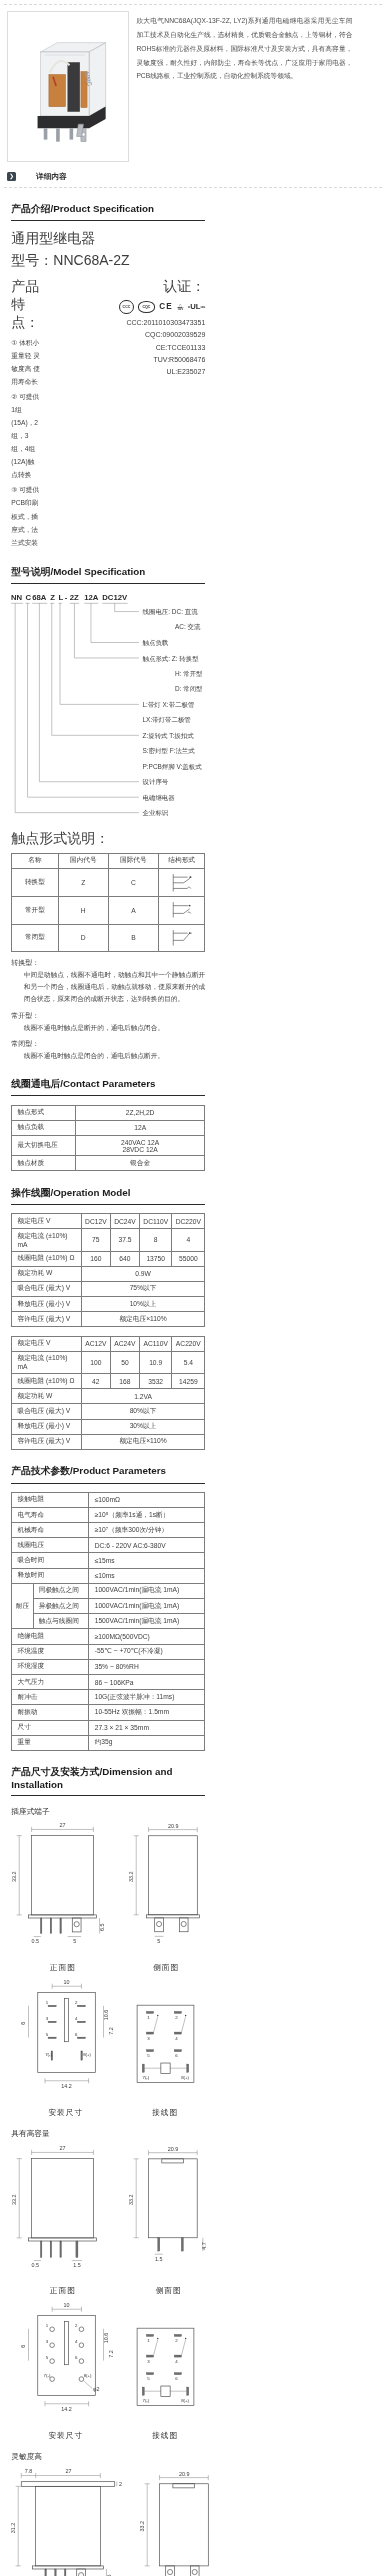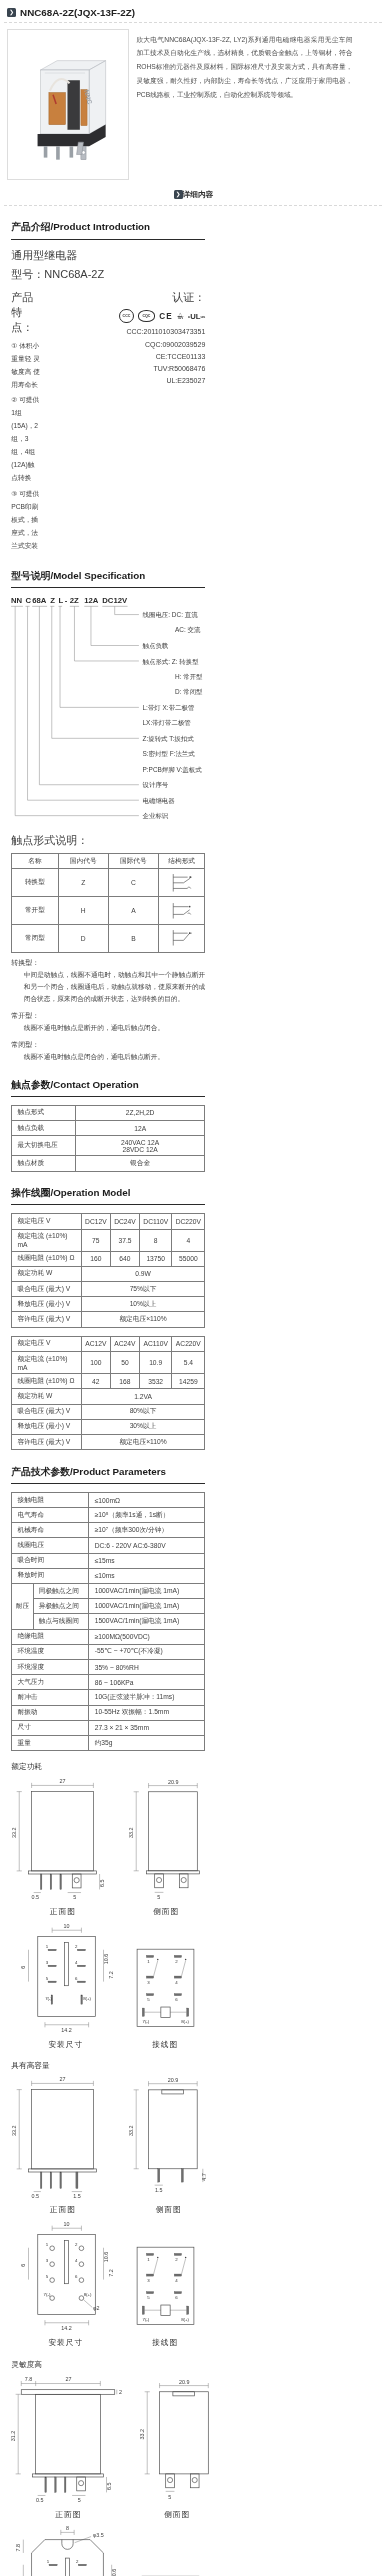--- a/index.html
+++ b/index.html
@@ -7,26 +7,26 @@
   .page{padding:4.1px 0 20.6px 0;}
   
   .hdr{display:flex;align-items:center;gap:4.1px;padding:3.1px 6.2px 4.1px 7.2px;}
   .sq-icon{width:8.8px;height:8.8px;background:#3a4550;border-radius:1.5px;color:#fff;font-size:5.7px;line-height:8.8px;text-align:center;flex:0 0 auto;}
   .hdr-title{font-size:9.8px;font-weight:bold;color:#222;}
   .dash-sep{border-bottom:0.5px dashed #d9d9d9;margin:0 4.1px;}
   
   .intro{display:flex;padding:6.2px 7.2px 3.1px 7.2px;gap:7.2px;}
   .img-box{width:120px;height:149px;border:0.5px solid #ddd;background:#fff;flex:0 0 auto;display:flex;align-items:center;justify-content:center;}
   .desc{width:216px;font-size:6.7px;line-height:2.05;color:#4a4a4a;text-align:justify;padding-top:3.1px;}
-  .detail-bar{display:flex;align-items:center;gap:0;padding:6.2px 6.2px 5.2px 7.2px;justify-content:center;}
+  .detail-bar{display:flex;align-items:center;gap:20px;padding:6.2px 6.2px 5.2px 7.2px;}
   .detail-txt{font-size:7.7px;font-weight:bold;color:#333;}
   
   .col{width:194px;margin-left:11.3px;}
   .sec-h{font-size:9.8px;font-weight:bold;color:#1c1c1c;border-bottom:1.5px solid #2a2a2a;padding-bottom:4.1px;margin:15.5px 0 8.2px 0;}
-  .line15{font-size:11px;color:#3d3d3d;margin:4px 0;}
+  .line15{font-size:14px;color:#3d3d3d;margin:4px 0;}
   .twocol{display:flex;margin-top:3.1px;gap:12px;}
   .feat-col{width:112px;}
   .cert-col{width:103px;margin-left:67px;text-align:right;}
   .feat-item{font-size:6.7px;line-height:1.95;margin-bottom:2.1px;color:#3d3d3d;}
   .cert-icons{display:flex;align-items:center;gap:4.6px;margin:4.1px 0 3.1px 0;color:#2d2d2d;}
   .ci-circle{width:12.4px;height:12.4px;border:1px solid #2d2d2d;border-radius:50%;font-size:3.6px;font-weight:bold;display:flex;align-items:center;justify-content:center;}
   .ci-oval{width:14.4px;height:9.8px;border:1px solid #2d2d2d;border-radius:50%/45%;font-size:3.6px;font-weight:bold;display:flex;align-items:center;justify-content:center;}
   .ci-ce{font-size:8.2px;font-weight:bold;letter-spacing:1px;}
   .ci-tuv{display:flex;flex-direction:column;align-items:center;font-size:5.2px;line-height:1;}
   .ci-tuv .t2{font-size:3.1px;font-weight:bold;}
@@ -51,35 +51,31 @@
   .glyph path{stroke:#444;stroke-width:1.2;fill:none;}
   
   .fig-row{display:flex;gap:13.4px;margin:5.2px 0 1px 0;align-items:flex-end;}
   .fig{display:flex;flex-direction:column;align-items:center;}
   .fig svg{display:block;}
   .fig .bd{fill:none;stroke:#4a4a4a;stroke-width:1.3;}
   .fig .dl{stroke:#777;stroke-width:0.9;fill:none;}
   .fig .dt{font-size:10.5px;fill:#3c3c3c;text-anchor:middle;}
   .fig .pn{font-size:8.5px;fill:#333;text-anchor:middle;}
   .fig .pin{fill:#6e6e6e;stroke:#4a4a4a;stroke-width:0.6;}
-  .cap{font-size:7.7px;color:#2f2f2f;margin-top:6px;letter-spacing:1px;}
+  .cap{font-size:7.7px;color:#2f2f2f;margin-top:18px;letter-spacing:1px;}
   .sub-t{font-size:7.7px;color:#333;margin:11.3px 0 2.1px 0;}
   
   .relay .cover{fill:rgba(226,229,233,0.55);stroke:#b3b7bc;stroke-width:1;}
   .relay .coverline{stroke:#c4c8cd;stroke-width:0.8;fill:none;}
 </style>
 </head>
 <body>
 
 <div class="page">
 
-  <div class="hdr">
-    <span class="sq-icon">❯</span>
-    <span class="hdr-title">NNC68A-2Z(JQX-13F-2Z)</span>
-  </div>
   <div class="dash-sep"></div>
 
   <div class="intro">
     <div class="img-box">
       <svg class="relay" width="98" height="124" viewBox="0 0 190 240">
         <polygon points="42,52 74,34 168,34 136,52" class="cover"></polygon>
         <polygon points="136,52 168,34 168,158 136,176" class="cover"></polygon>
         <rect x="42" y="52" width="94" height="124" class="cover"></rect>
         <line x1="50" y1="58" x2="128" y2="58" class="coverline"></line>
         <rect x="58" y="96" width="32" height="62" fill="#c8803e" stroke="#a06226" stroke-width="1"></rect>
@@ -101,21 +97,21 @@
   </div>
 
   <div class="detail-bar">
     <span class="sq-icon">❯</span>
     <span class="detail-txt">详细内容</span>
   </div>
   <div class="dash-sep"></div>
 
   <div class="col">
 
-    <div class="sec-h">产品介绍/Product Introduction</div>
+    <div class="sec-h">产品介绍/Product Specification</div>
     <div class="line15">通用型继电器</div>
     <div class="line15">型号：NNC68A-2Z</div>
 
     <div class="twocol">
       <div class="feat-col">
         <div class="line15">产品特点：</div>
         <div class="feat-item">① 体积小 重量轻 灵敏度高 使用寿命长</div>
         <div class="feat-item">② 可提供1组(15A)，2组，3组，4组(12A)触点转换</div>
         <div class="feat-item">③ 可提供PCB印刷板式，插座式，法兰式安装</div>
       </div>
@@ -226,21 +222,21 @@
     </tbody>
       </table>
 
     <div class="note-t">转换型：</div>
     <div class="note-x">中间是动触点，线圈不通电时，动触点和其中一个静触点断开和另一个闭合，线圈通电后，动触点就移动，使原来断开的成闭合状态，原来闭合的成断开状态，达到转换的目的。</div>
     <div class="note-t">常开型：</div>
     <div class="note-x">线圈不通电时触点是断开的，通电后触点闭合。</div>
     <div class="note-t">常闭型：</div>
     <div class="note-x">线圈不通电时触点是闭合的，通电后触点断开。</div>
 
-    <div class="sec-h">触点参数/Contact Operation</div>
+    <div class="sec-h">线圈通电后/Contact Parameters</div>
     <table class="tbl">
       <tbody>
           <tr>
             <td class="kcell" style="width:33%">触点形式</td>
             <td class="c">2Z,2H,2D</td>
           </tr>
       <tr>
             <td class="kcell">触点负载</td>
             <td class="c">12A</td>
           </tr>
@@ -410,22 +406,23 @@
             <td class="kcell" colspan="2">尺寸</td>
             <td class="kcell">27.3 × 21 × 35mm</td>
           </tr>
       <tr>
             <td class="kcell" colspan="2">重量</td>
             <td class="kcell">约35g</td>
           </tr>
     </tbody>
       </table>
 
-
-    <div class="sub-t">额定功耗</div>
+    <div class="sec-h">产品尺寸及安装方式/Dimension and Installation</div>
+
+    <div class="sub-t">插座式端子</div>
     <div class="fig-row">
       <div class="fig">
         <svg width="103" height="123" viewBox="0 0 200 238">
           <path class="dl" d="M40,14 H160 M40,9 V19 M160,9 V19"></path>
             <text class="dt" x="100" y="10">27</text>
           <path class="dl" d="M16,26 V180 M11,26 H21 M11,180 H21"></path>
             <text class="dt" x="10" y="106" transform="rotate(-90 10 106)">33.2</text>
           <rect class="bd" x="40" y="26" width="120" height="154"></rect>
             <rect class="bd" x="34" y="180" width="132" height="6"></rect>
           <rect class="pin" x="57" y="186" width="3" height="30"></rect>

